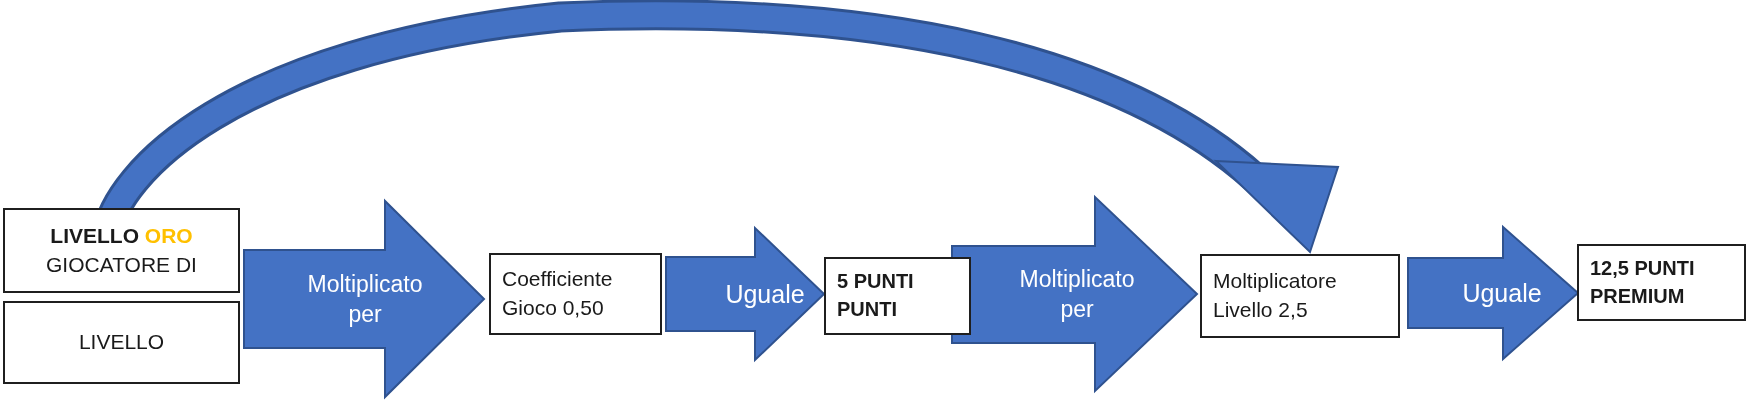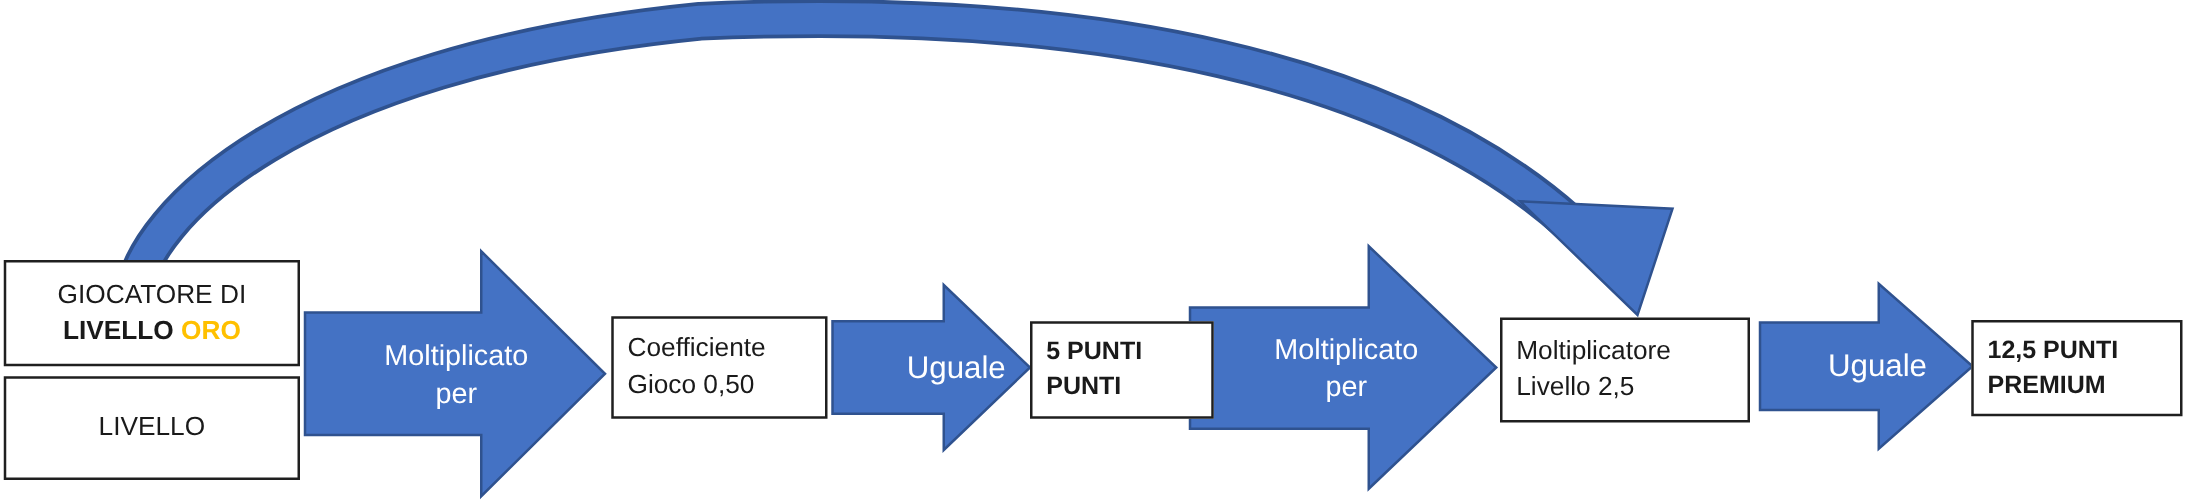--- a/index.html
+++ b/index.html
@@ -71,21 +71,21 @@
     margin-left: 28px;
   }
   .arrow-label.equals { font-size: 25px; text-align: center; }
 
   
   .box-player      { left: 3px;    top: 208px; width: 237px; height: 85px; }
   .box-amount      { left: 3px;    top: 301px; width: 237px; height: 83px; }
   .box-coefficient { left: 489px;  top: 253px; width: 173px; height: 82px; }
   .box-base        { left: 824px;  top: 257px; width: 147px; height: 78px; }
   .box-multiplier  { left: 1200px; top: 254px; width: 200px; height: 84px; }
-  .box-premium     { left: 1577px; top: 256px; width: 169px; height: 77px; }
+  .box-premium     { left: 1577px; top: 244px; width: 169px; height: 77px; }
 
   .label-multiply1 { left: 244px;  top: 252px; width: 186px; height: 94px; }
   .label-equals1   { left: 662px;  top: 266px; width: 150px; height: 56px; }
   .label-multiply2 { left: 954px;  top: 247px; width: 190px; height: 94px; }
   .label-equals2   { left: 1400px; top: 264px; width: 148px; height: 58px; }
 </style>
 </head>
 <body>
 
 <div class="canvas">
@@ -99,22 +99,22 @@
     <polygon class="block-arrow" points="244,250 385,250 385,201 484,299 385,397 385,348 244,348"></polygon>
 
     <polygon class="block-arrow" points="666,257 755,257 755,228 824,294 755,360 755,331 666,331"></polygon>
 
     <polygon class="block-arrow" points="952,246 1095,246 1095,197 1197,294 1095,391 1095,343 952,343"></polygon>
 
     <polygon class="block-arrow" points="1408,258 1503,258 1503,227 1578,293 1503,359 1503,328 1408,328"></polygon>
   </svg>
 
   <div class="box center box-player">
+    <div><span class="b">LIVELLO</span> <span class="b gold">ORO</span></div>
     <div>GIOCATORE DI</div>
-    <div><span class="b">LIVELLO</span> <span class="b gold">ORO</span></div>
   </div>
 
   <div class="box center box-amount">
     <div>LIVELLO</div>
   </div>
 
   <div class="box left box-coefficient">
     <div>Coefficiente</div>
     <div>Gioco 0,50</div>
   </div>

